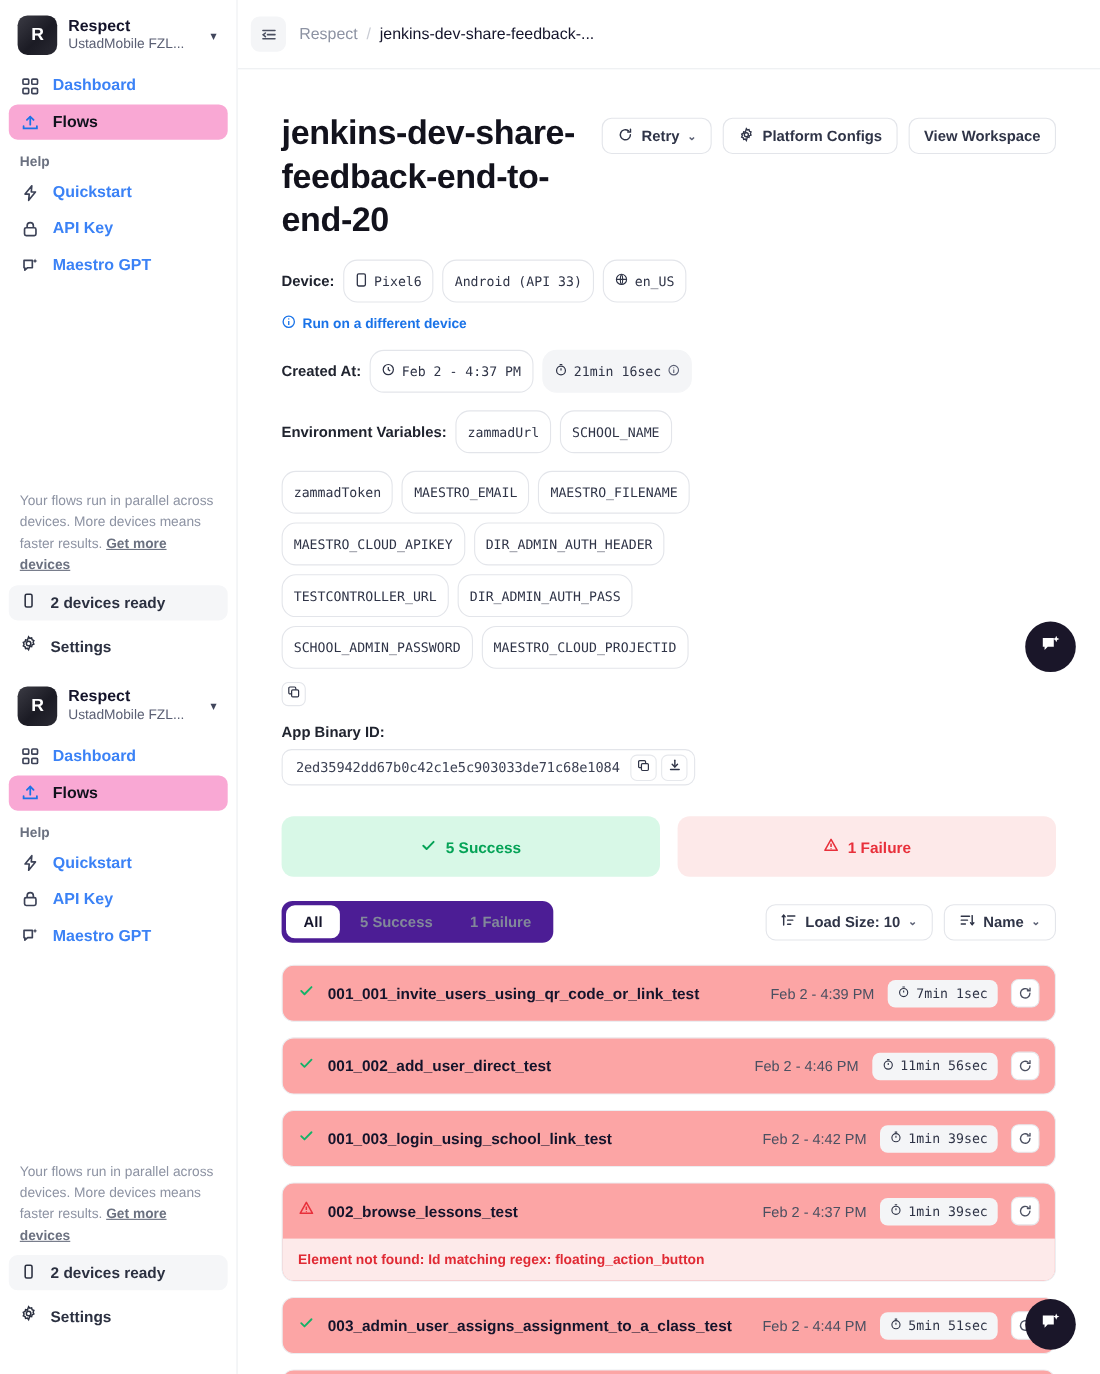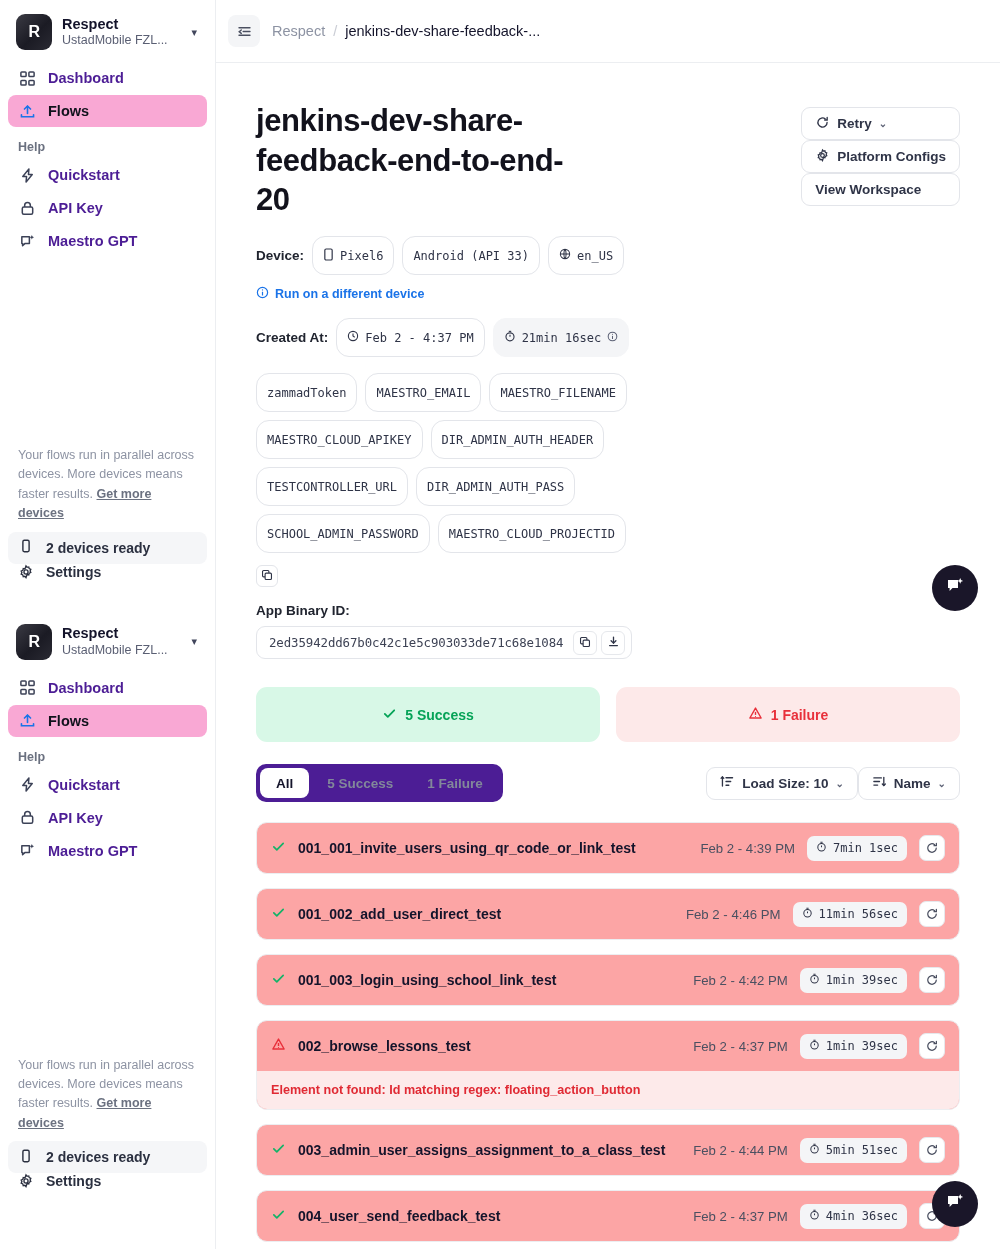--- a/index.html
+++ b/index.html
@@ -42,21 +42,21 @@
     font-size: 12.5px; color: #5a5f73;
     white-space: nowrap; overflow: hidden; text-overflow: ellipsis;
   }
   .chev {
     flex: 0 0 auto; color: #41465c; font-size: 11px; padding: 0 2px;
   }
   .nav-item {
     display: flex; align-items: center; gap: 12px;
     height: 32px; padding: 0 10px; margin: 0 0 1px 0;
     border-radius: 8px;
-    font-size: 14.5px; color: #4c1d95; font-weight: bold;
+    font-size: 14.5px; color: #3b82f6; font-weight: bold;
     cursor: pointer;
   }
   .nav-item.active { background: #f9a8d4; color: #10121c; }
   .nav-item .ic { width: 18px; height: 18px; flex: 0 0 18px;
     display: flex; align-items: center; justify-content: center; }
   .nav-item.active .ic svg { stroke: #1a73e8; }
   .nav-section {
     font-size: 12.5px; color: #6b7180; font-weight: bold;
     padding: 12px 10px 5px 10px;
   }
@@ -65,21 +65,21 @@
     padding: 10px 10px 8px 10px;
   }
   .devices-note a { color: #6b7180; text-decoration: underline; font-weight: bold; }
   .pill-row {
     display: flex; align-items: center; gap: 12px;
     height: 32px; padding: 0 10px; border-radius: 8px;
     background: #f5f6f8; font-size: 14px; font-weight: bold; color: #2b3040;
     cursor: pointer;
   }
   .plain-row {
-    display: flex; align-items: flex-start; gap: 12px;
+    display: flex; align-items: flex-end; gap: 12px;
     height: 32px; padding: 0 10px; border-radius: 8px;
     font-size: 14px; font-weight: bold; color: #2b3040; cursor: pointer;
   }
   .sb-spacer-1 { height: 178px; }
   .sb-gap { height: 14px; }
 
   
   .main { flex: 1 1 auto; position: relative; overflow: hidden; }
   .topbar {
     height: 63px; display: flex; align-items: center; gap: 12px;
@@ -95,21 +95,21 @@
   .crumb-muted { color: #8d93a3; cursor: pointer; }
   .crumb-sep { color: #c9ccd4; }
   .crumb-cur { color: #14142b; }
 
   .content { padding: 38px 40px 0 40px; }
   .title-row { display: flex; align-items: flex-start; gap: 16px; }
   .page-title {
     font-size: 31px; line-height: 1.28; font-weight: bold; color: #12121c;
     letter-spacing: -.4px; max-width: 330px;
   }
-  .title-actions { margin-left: auto; display: flex; gap: 0; padding-top: 6px; flex-direction: column; }
+  .title-actions { margin-left: auto; display: flex; gap: 10px; padding-top: 6px; }
   .btn {
     display: flex; align-items: center; gap: 7px;
     height: 33px; padding: 0 13px;
     border: 1px solid #e3e5ea; border-radius: 9px;
     background: #fff; font-size: 13.5px; font-weight: bold; color: #2f3447;
     cursor: pointer; white-space: nowrap;
   }
   .btn .cv { font-size: 10px; color: #5b6074; }
 
   .meta-line { display: flex; align-items: center; flex-wrap: wrap;
@@ -165,21 +165,21 @@
   .seg {
     display: flex; align-items: center; gap: 2px;
     background: #4c1d95; border-radius: 10px; padding: 4px; text-align: center;
   }
   .seg-i {
     height: 30px; padding: 0 16px; border-radius: 8px;
     display: flex; align-items: center;
     font-size: 13.5px; font-weight: bold; color: #82889a; cursor: pointer;
   }
   .seg-i.on { background: #fff; color: #14142b; }
-  .filters-right { margin-left: auto; display: flex; gap: 0; }
+  .filters-right { margin-left: auto; display: flex; gap: 10px; }
 
   .results { margin-top: 20px; padding-bottom: 40px; }
   .res-card {
     border: 1px solid #eceef1; border-radius: 11px; background: #fca5a5;
     margin-bottom: 14px; overflow: hidden;
   }
   .res-head {
     display: flex; align-items: center; gap: 12px;
     height: 50px; padding: 0 14px;
   }
@@ -510,20 +510,25 @@
           <span>
             <svg width="11" height="11" viewBox="0 0 14 14" fill="none" stroke="#5a5f73" stroke-width="1.3">
               <circle cx="7" cy="7" r="5.5"></circle>
                 <path d="M7 6.2v4"></path>
                 <circle cx="7" cy="4.2" r=".7" fill="#5a5f73" stroke="none"></circle>
             </svg>
           </span>
         </span>
       </div>
 
+      <div class="meta-line">
+        <span class="meta-label">Environment Variables:</span>
+        <span class="chip">zammadUrl</span>
+        <span class="chip">SCHOOL_NAME</span>
+      </div>
 
       <div class="env-rows">
         <div class="env-row">
           <span class="chip">zammadToken</span>
           <span class="chip">MAESTRO_EMAIL</span>
           <span class="chip">MAESTRO_FILENAME</span>
         </div>
         <div class="env-row">
           <span class="chip">MAESTRO_CLOUD_APIKEY</span>
           <span class="chip">DIR_ADMIN_AUTH_HEADER</span>

